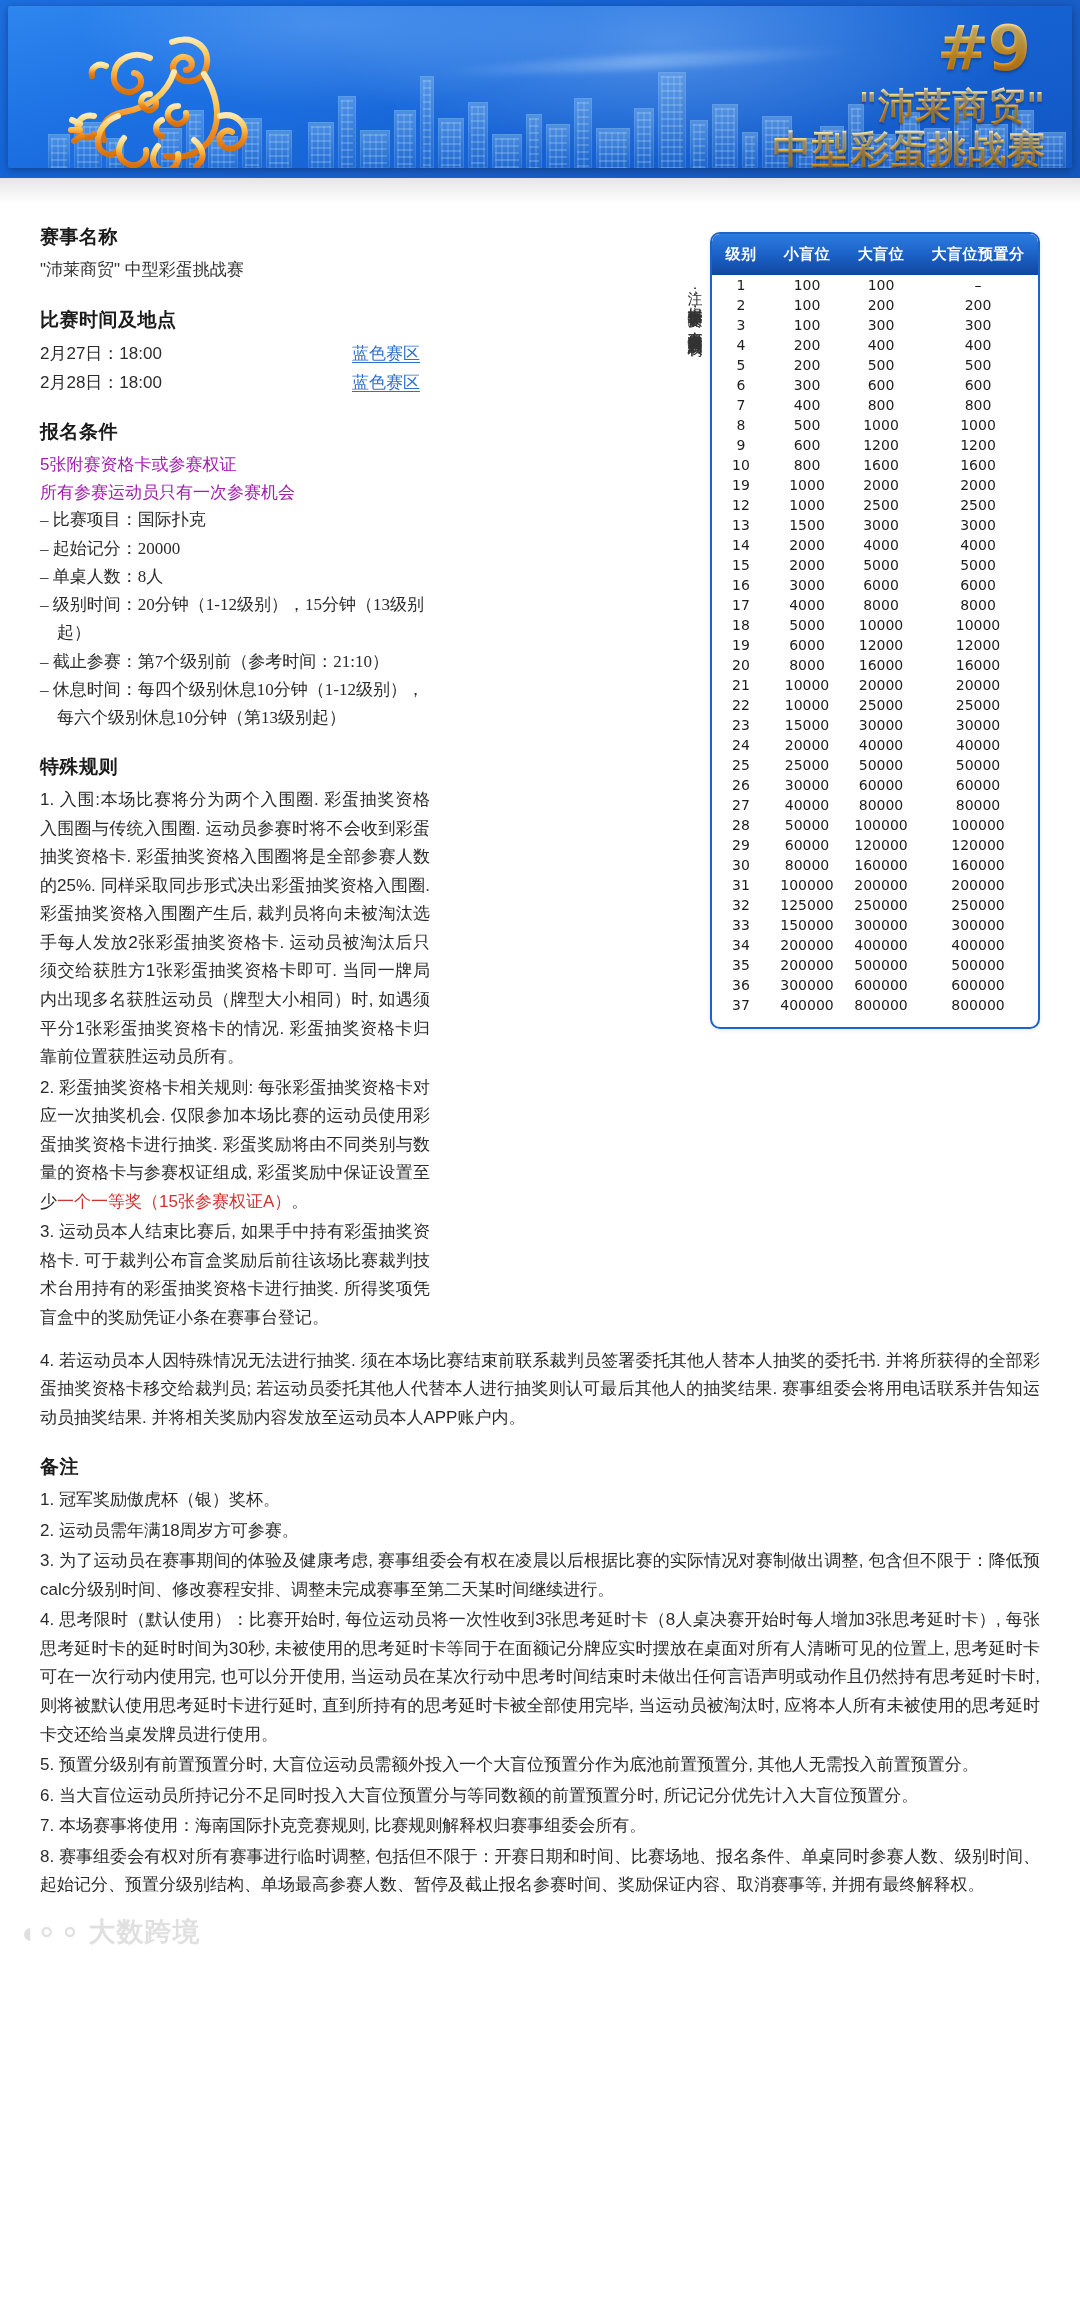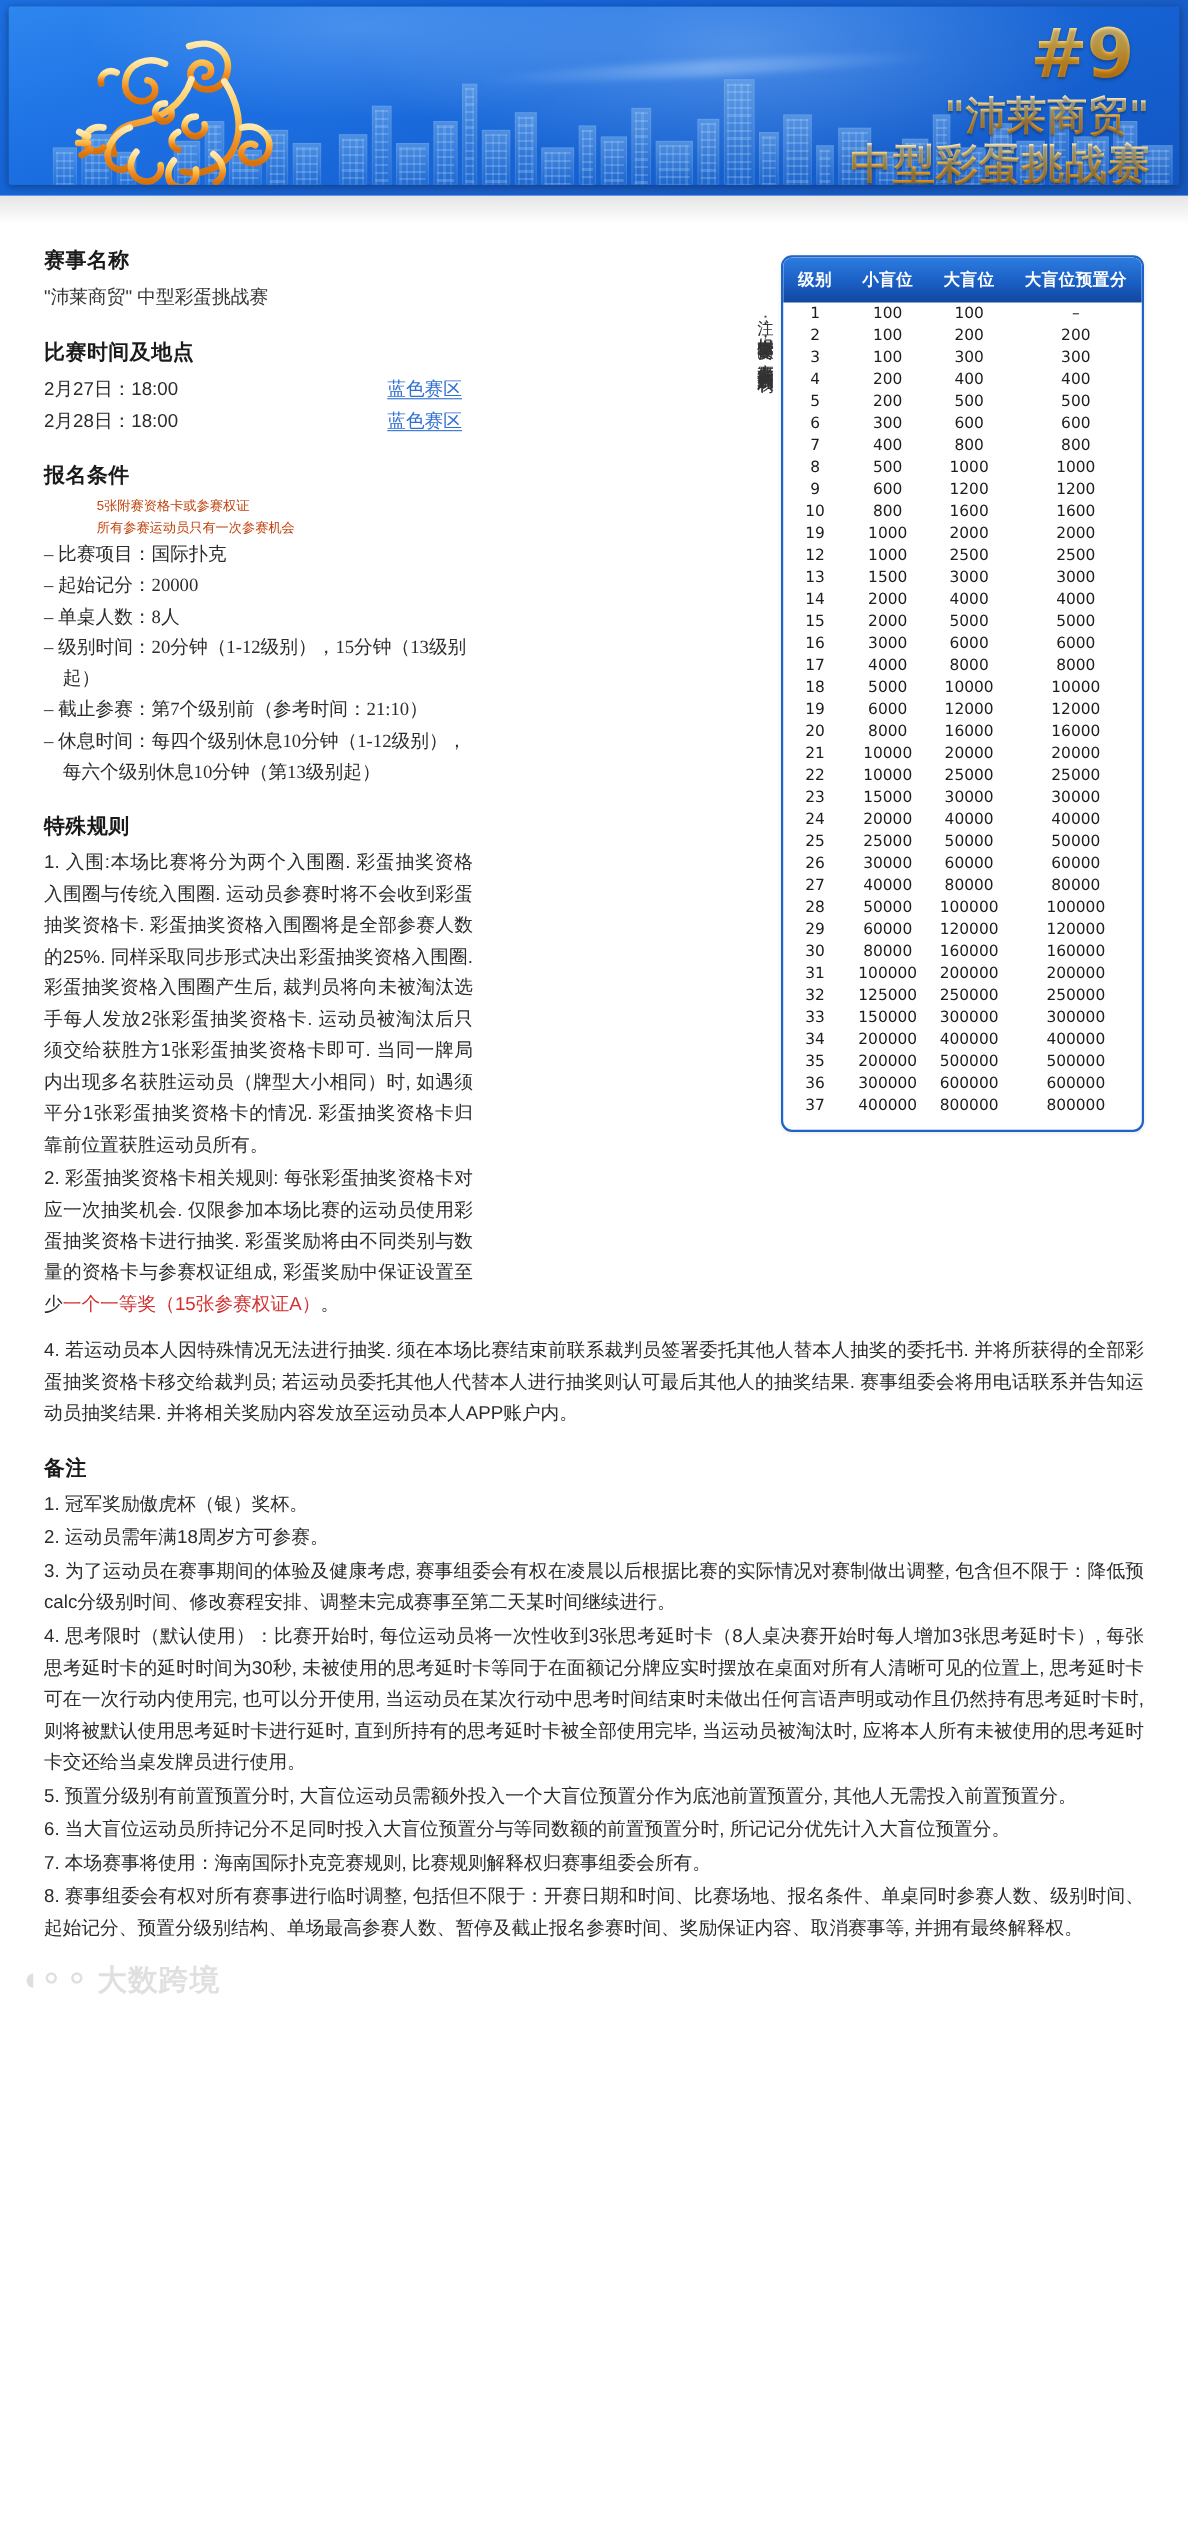--- a/index.html
+++ b/index.html
@@ -118,24 +118,23 @@
   h3.sec {
     font-size: 19px;
     font-weight: bold;
     color: #1a1a1a;
     margin: 22px 0 6px 0;
     letter-spacing: .5px;
   }
   h3.sec.first { margin-top: 0; }
 
   .line {
-    font-size: 12px;
-    color: #c2410c;
+    font-size: 17px;
+    color: #a21caf;
     line-height: 1.62;
-    margin-left: 48px;
   }
   .sub-name { font-size: 17px; color: #333; line-height: 1.7; }
 
   .sched-row {
     display: flex;
     justify-content: space-between;
     align-items: baseline;
     font-size: 17px;
     color: #2b2b2b;
     line-height: 1.72;
@@ -364,20 +363,21 @@
         <li>起始记分：20000</li>
         <li>单桌人数：8人</li>
         <li>级别时间：20分钟（1-12级别），15分钟（13级别起）</li>
         <li>截止参赛：第7个级别前（参考时间：21:10）</li>
         <li>休息时间：每四个级别休息10分钟（1-12级别），每六个级别休息10分钟（第13级别起）</li>
       </ul>
 
       <h3 class="sec">特殊规则</h3>
       <p class="para">1. 入围:本场比赛将分为两个入围圈. 彩蛋抽奖资格入围圈与传统入围圈. 运动员参赛时将不会收到彩蛋抽奖资格卡. 彩蛋抽奖资格入围圈将是全部参赛人数的25%. 同样采取同步形式决出彩蛋抽奖资格入围圈. 彩蛋抽奖资格入围圈产生后, 裁判员将向未被淘汰选手每人发放2张彩蛋抽奖资格卡. 运动员被淘汰后只须交给获胜方1张彩蛋抽奖资格卡即可. 当同一牌局内出现多名获胜运动员（牌型大小相同）时, 如遇须平分1张彩蛋抽奖资格卡的情况. 彩蛋抽奖资格卡归靠前位置获胜运动员所有。</p>
       <p class="para"><span>2. 彩蛋抽奖资格卡相关规则: 每张彩蛋抽奖资格卡对应一次抽奖机会. 仅限参加本场比赛的运动员使用彩蛋抽奖资格卡进行抽奖. 彩蛋奖励将由不同类别与数量的资格卡与参赛权证组成, 彩蛋奖励中保证设置至</span><span>少</span><span class="hl">一个一等奖（15张参赛权证A）</span><span>。</span></p>
+      <p class="para">3. 运动员本人结束比赛后, 如果手中持有彩蛋抽奖资格卡. 可于裁判公布盲盒奖励后前往该场比赛裁判技术台用持有的彩蛋抽奖资格卡进行抽奖. 所得奖项凭盲盒中的奖励凭证小条在赛事台登记。</p>
     </div>
 
     <div class="col-right">
       <div class="table-wrap">
         <div class="note-vertical">注：根据赛事实际需要，赛事方保留调整级别的权利</div>
         <div class="blind-table">
           <div class="bt-head">
             <div class="c1">级别</div>
             <div class="c2">小盲位</div>
             <div class="c3">大盲位</div>

